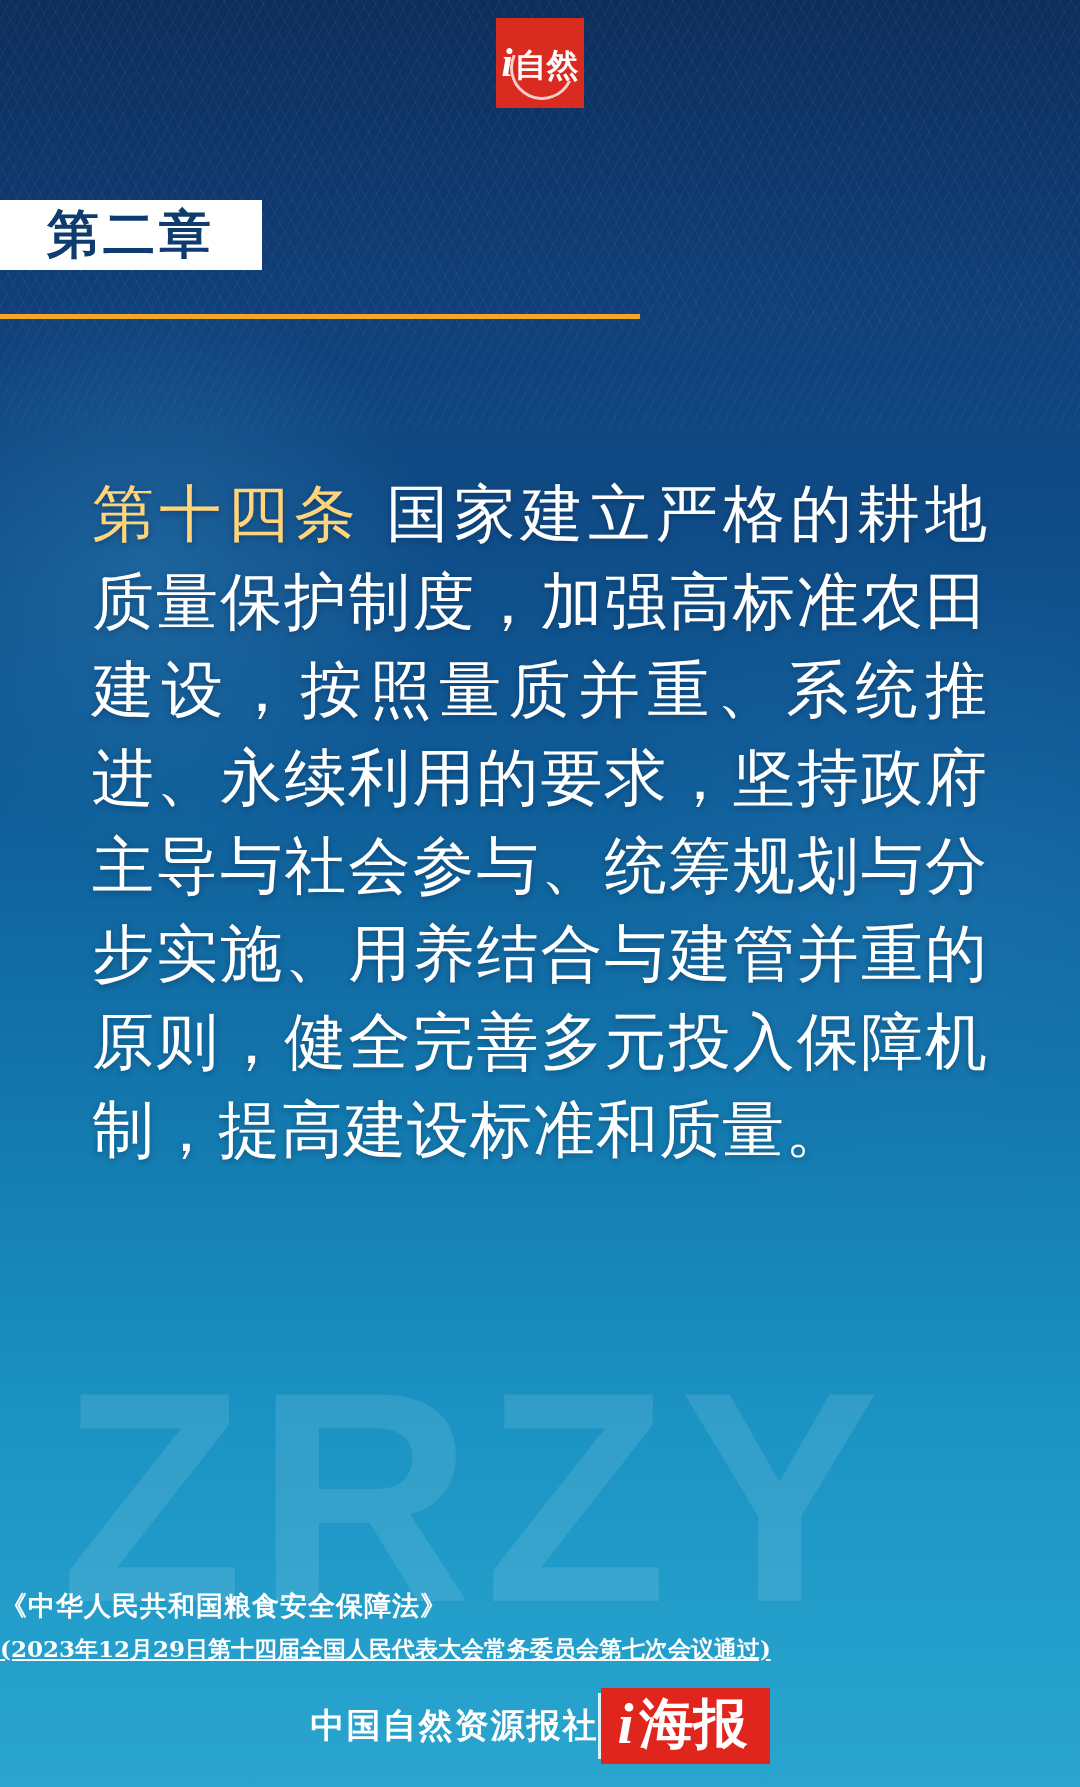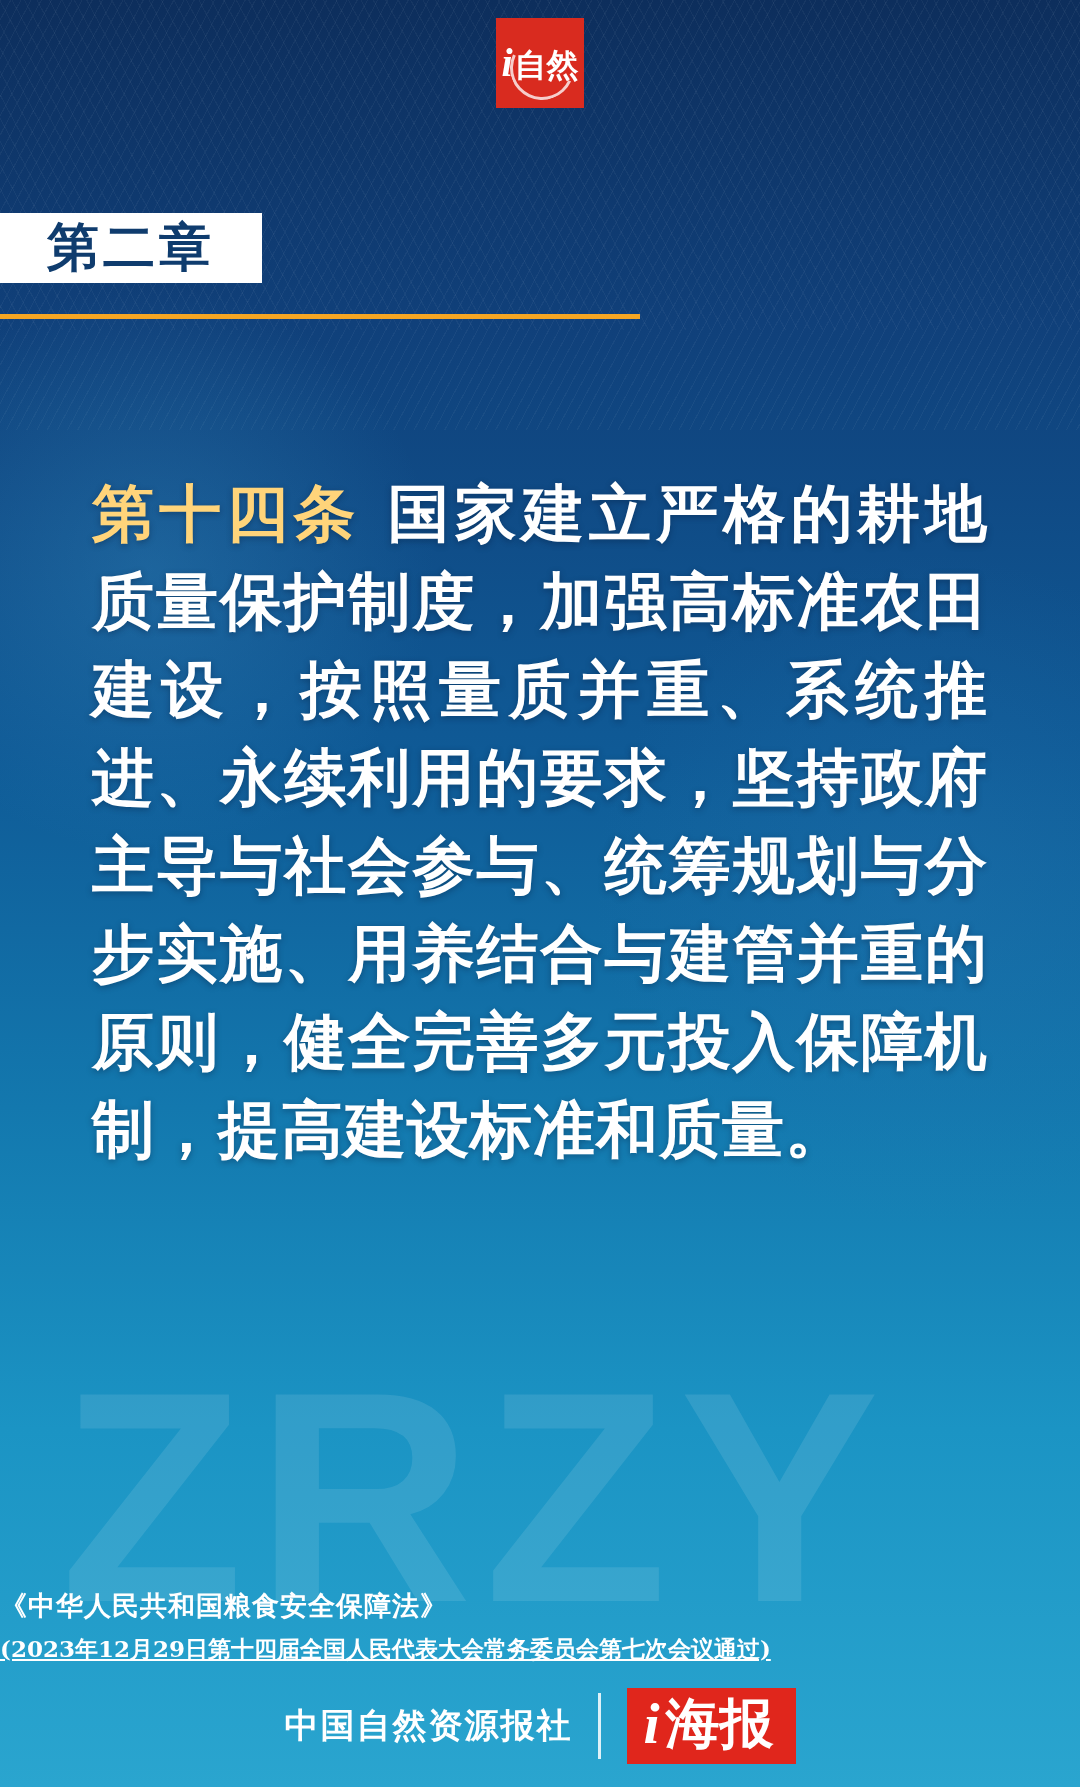--- a/index.html
+++ b/index.html
@@ -87,22 +87,23 @@
     transform: rotate(-20deg);
     opacity: .9;
   }
 
   
   .chapter-row {
     position: absolute;
     left: 0;
     top: 200px;
     display: flex;
-    align-items: center;
+    align-items: flex-end;
     height: 96px;
+    flex-direction: column;
   }
   .chapter-badge {
     background: #ffffff;
     color: #0f3c6e;
     width: 262px;
     display: flex;
     align-items: center;
     justify-content: center;
     font-size: 52px;
     font-weight: bold;
@@ -136,21 +137,21 @@
   
   .body-text {
     position: absolute;
     left: 92px;
     top: 470px;
     width: 896px;
     color: #ffffff;
     font-size: 62px;
     line-height: 1.42;
     letter-spacing: 1px;
-    font-weight: bold;
+    font-weight: normal;
     font-family: "DejaVu Sans", sans-serif;
     text-align: justify;
     text-shadow: 0 2px 6px rgba(0,20,50,0.35);
   }
   .article-no {
     color: #ffd47a;
   }
 
   
   .watermark {
@@ -194,21 +195,20 @@
   
   .bottom-bar {
     position: absolute;
     left: 0;
     top: 1680px;
     width: 1080px;
     height: 92px;
     display: flex;
     align-items: center;
     justify-content: center;
-    gap: 26px;
   }
   .publisher {
     color: #ffffff;
     font-size: 34px;
     font-weight: bold;
     letter-spacing: 2px;
     font-family: "DejaVu Sans", sans-serif;
   }
   .divider {
     width: 3px;

